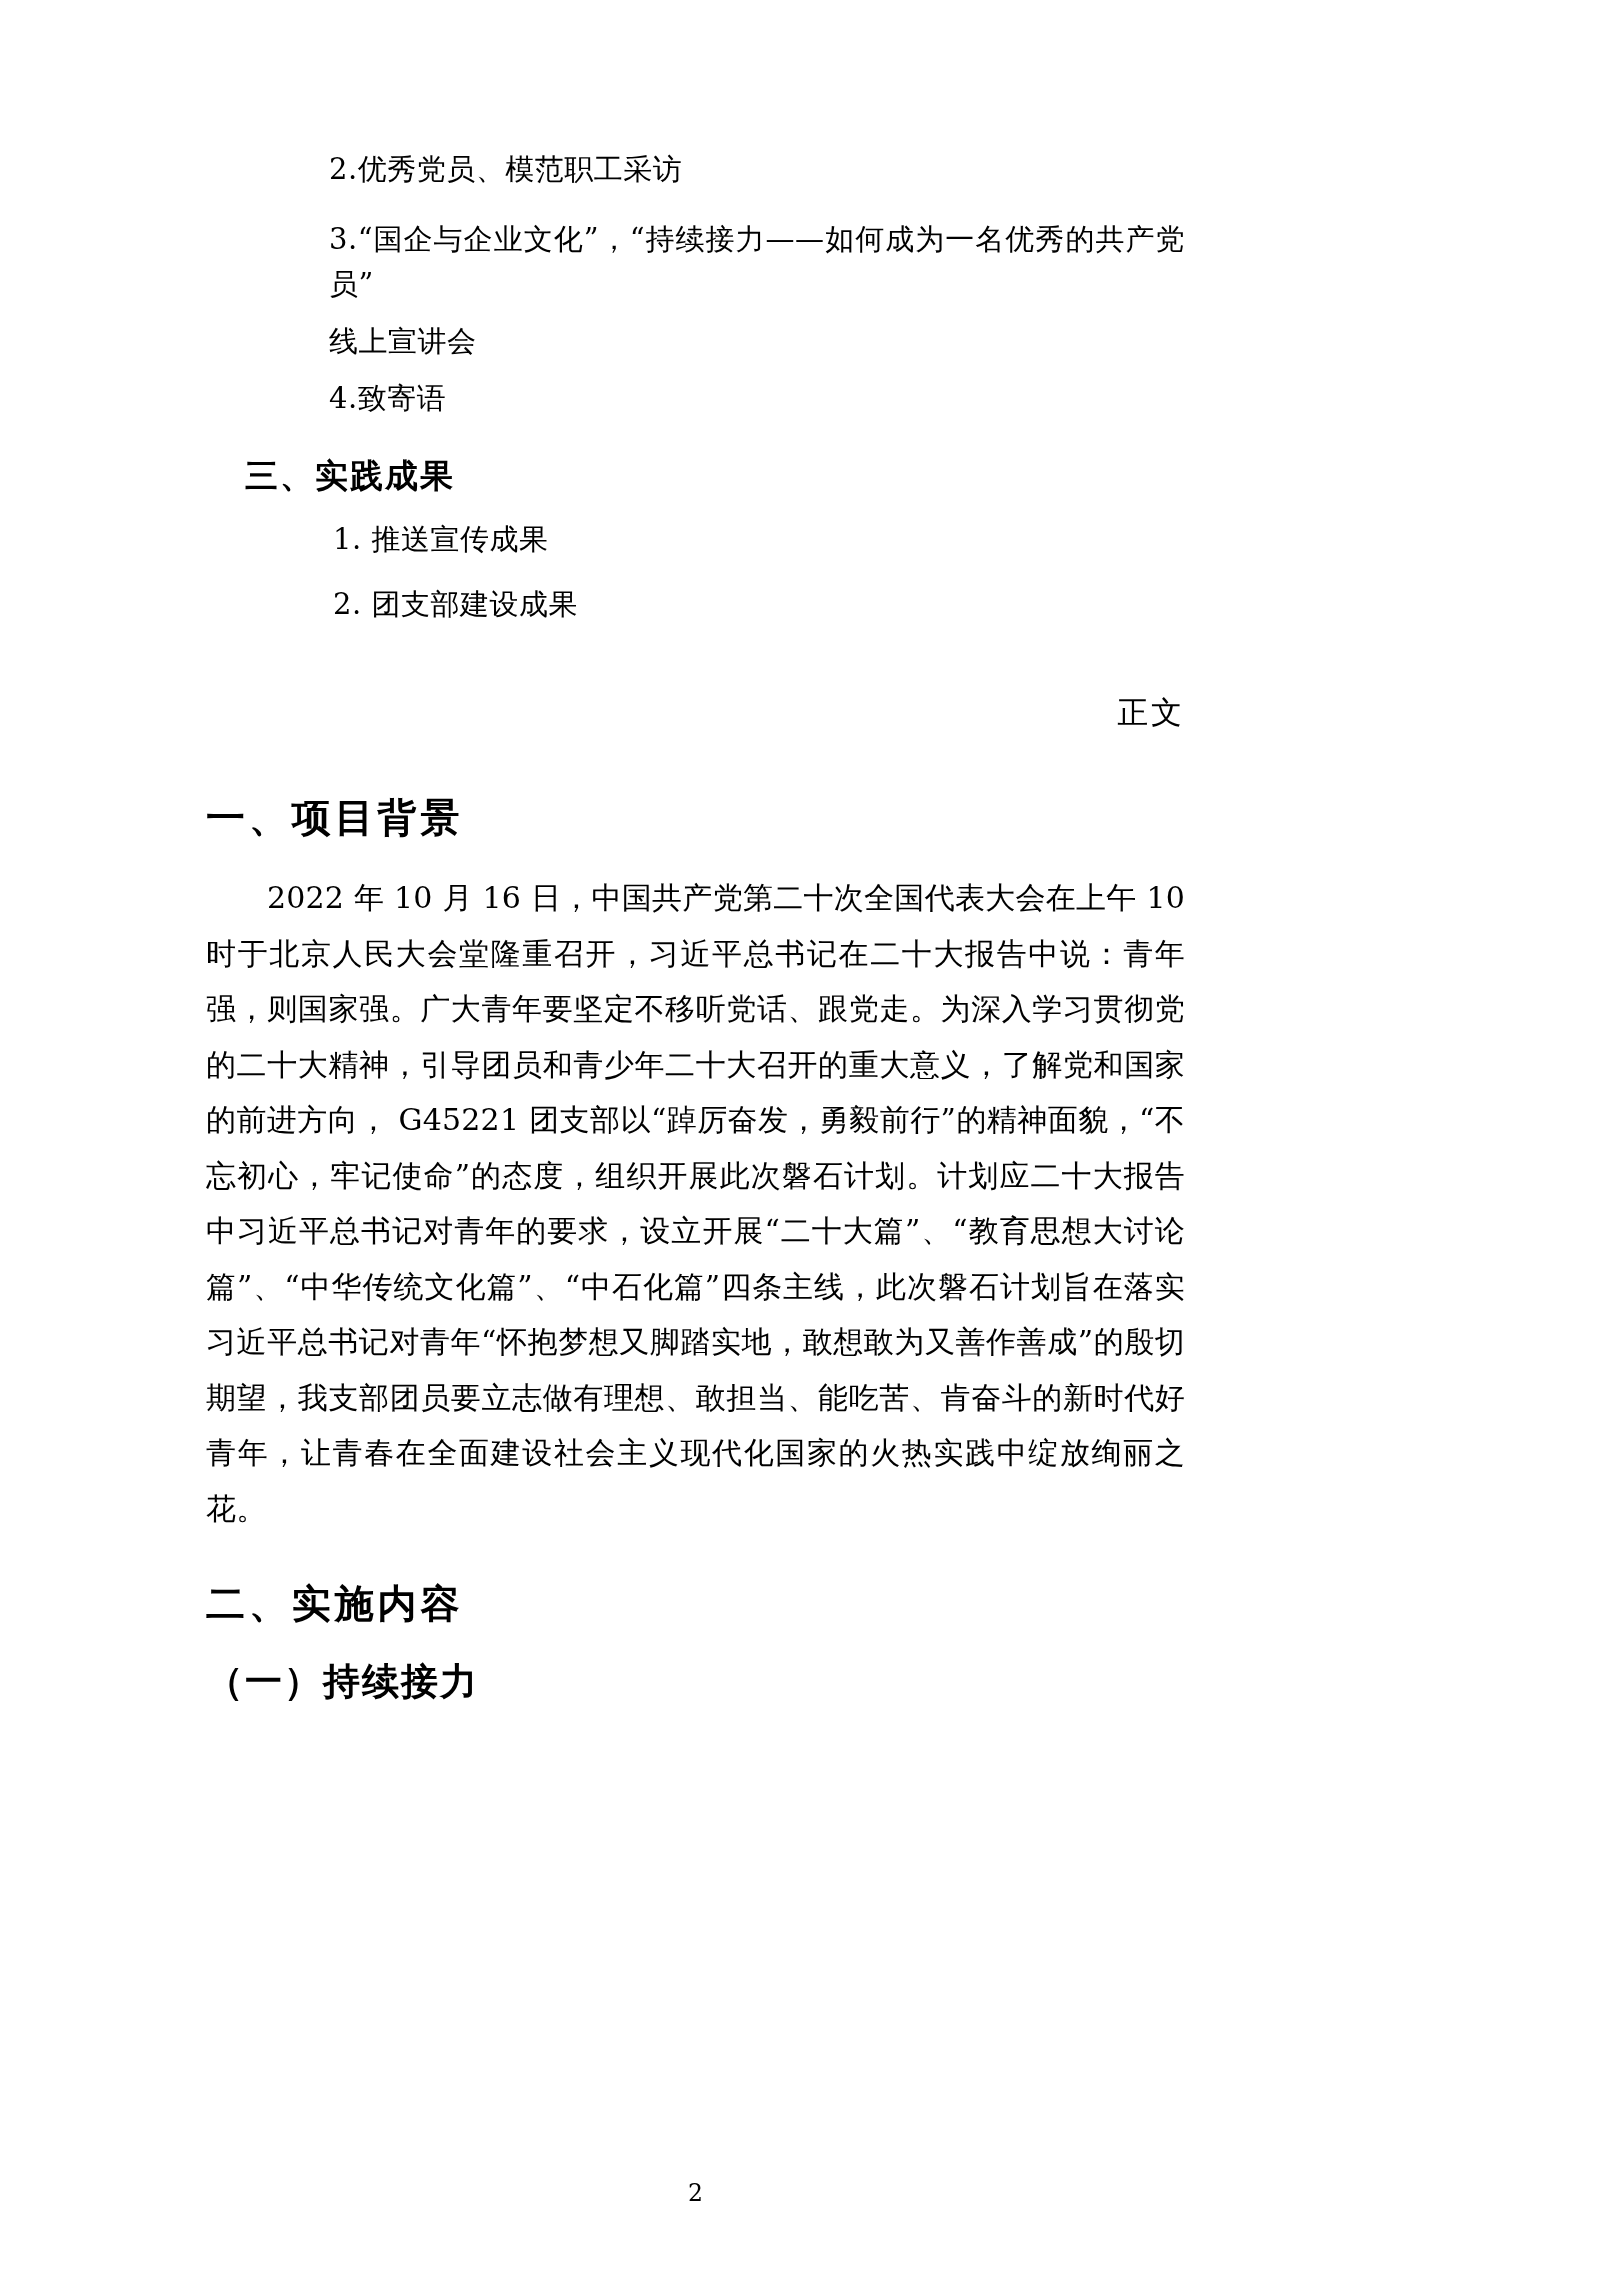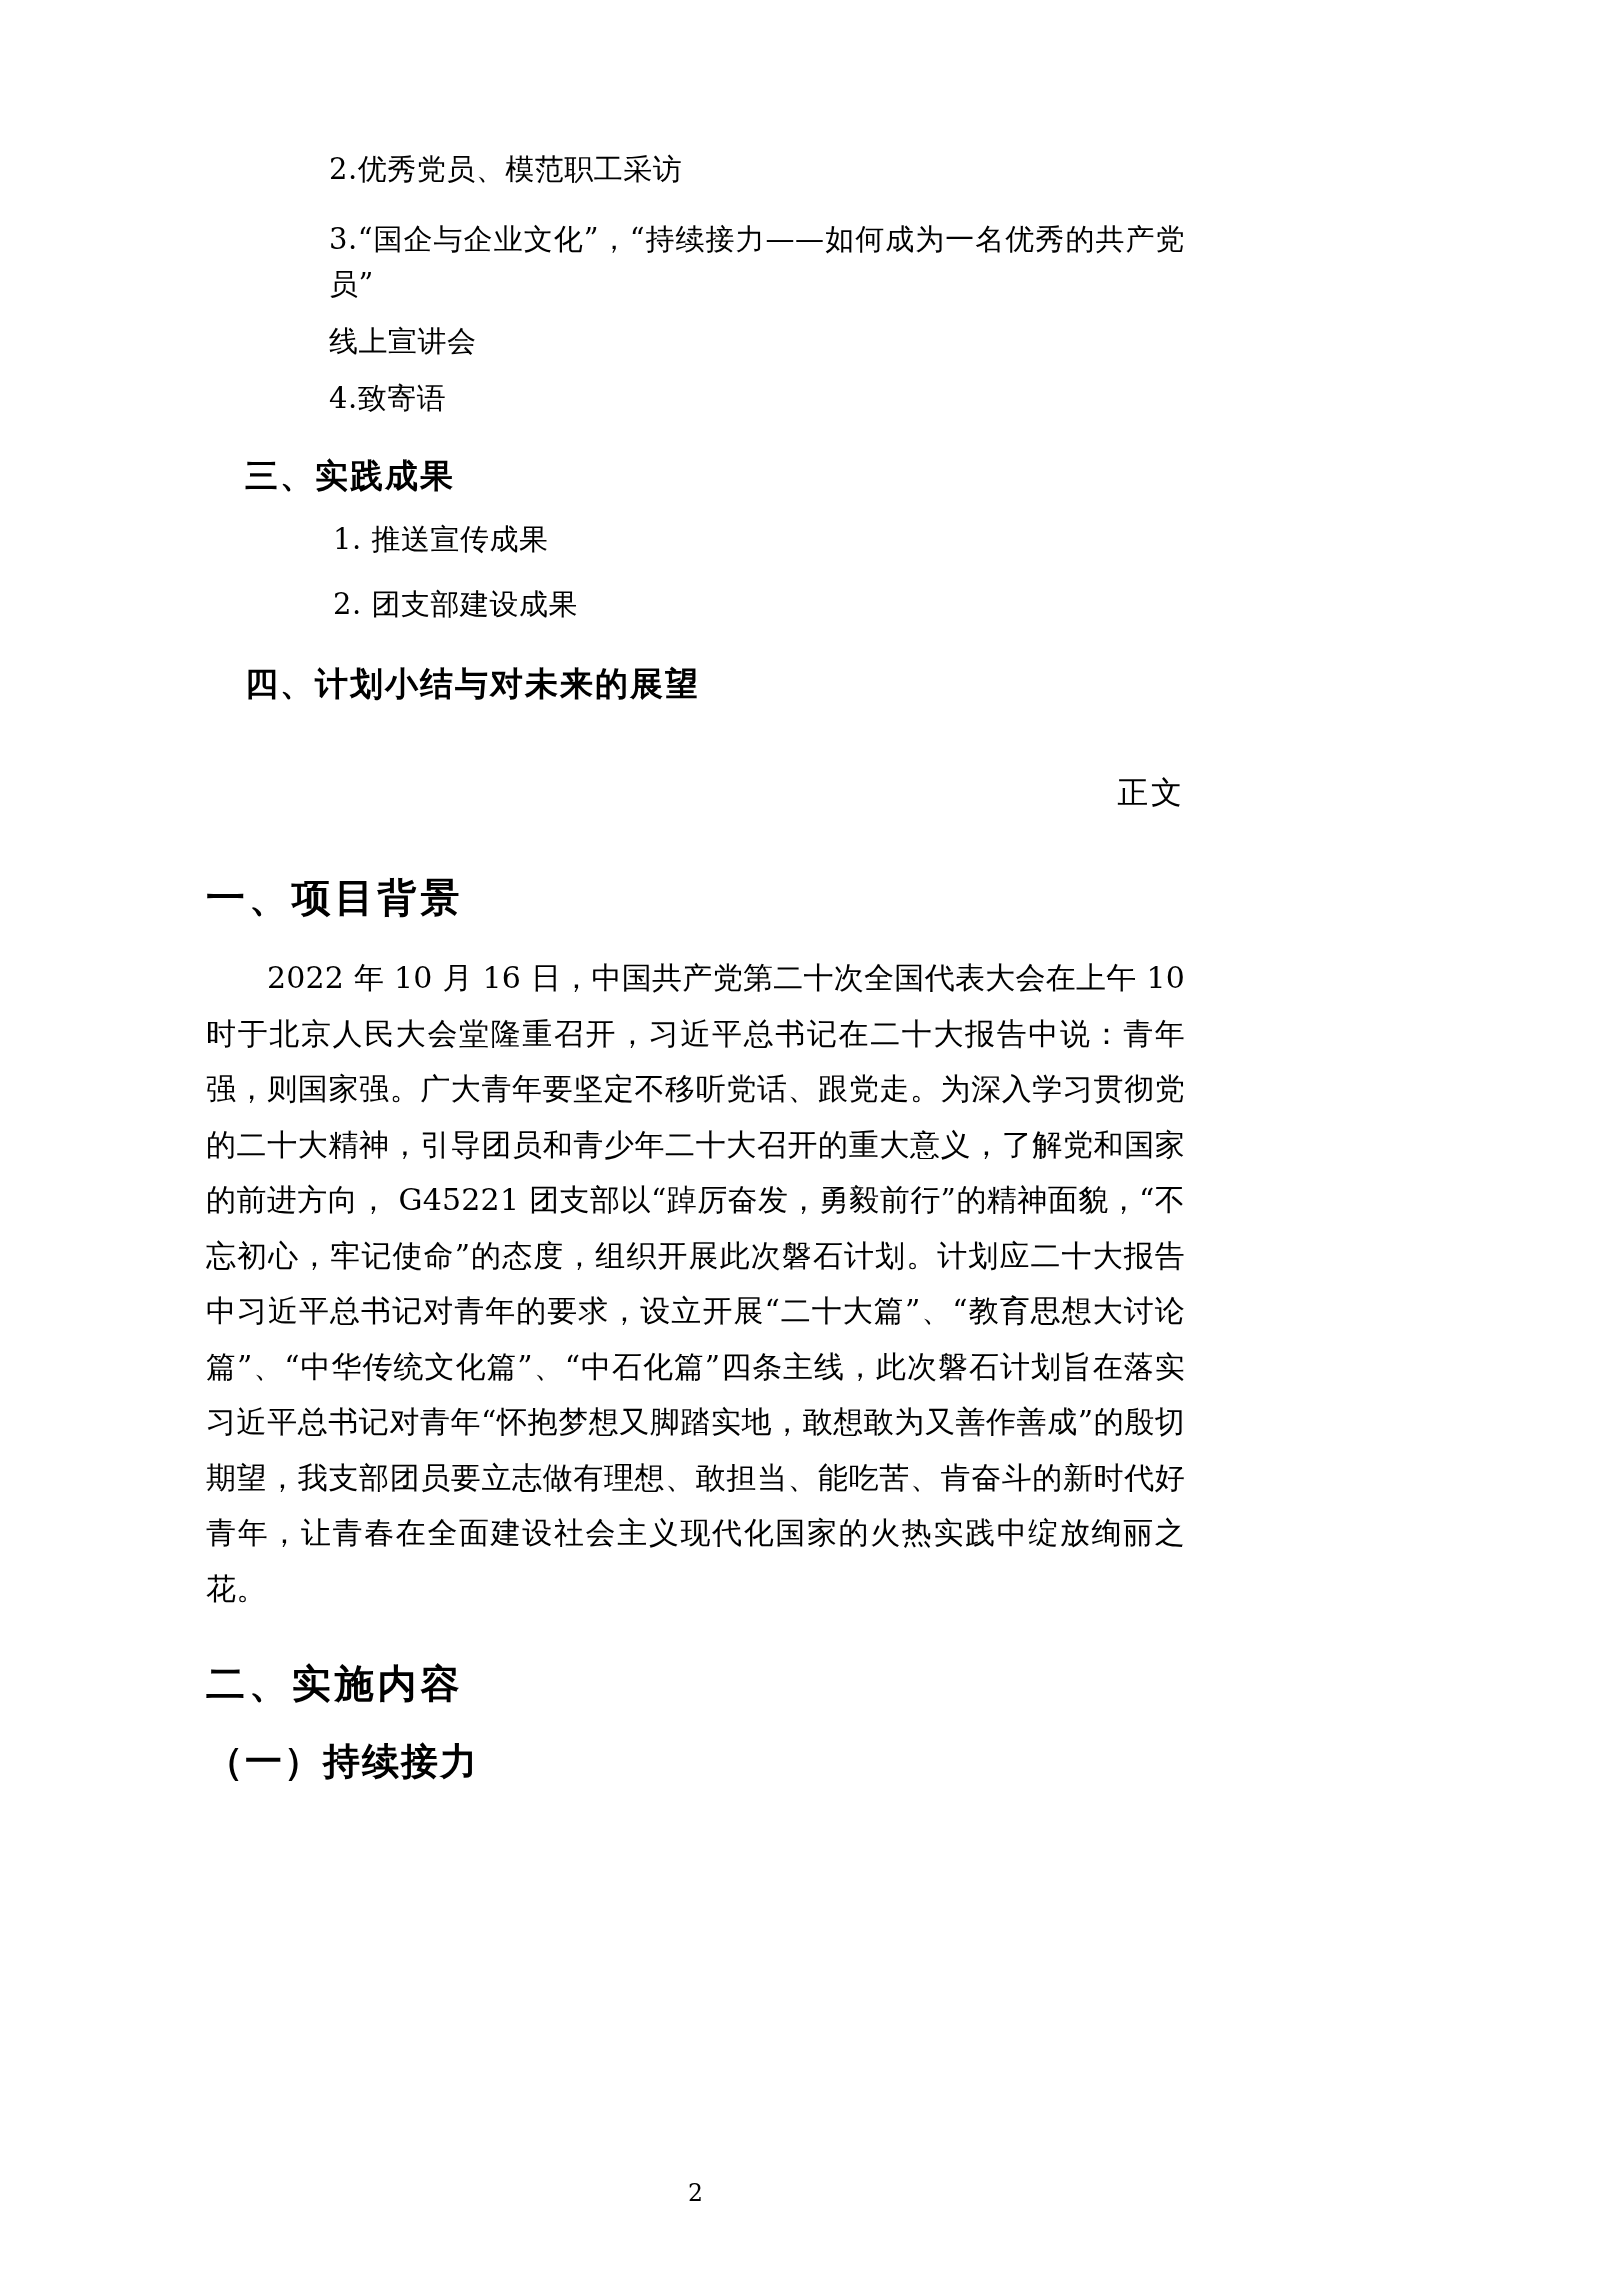--- a/index.html
+++ b/index.html
@@ -117,21 +117,20 @@
   <p class="outline-item tight">3.“国企与企业文化”，“持续接力——如何成为一名优秀的共产党员”</p>
   <p class="outline-item tight">线上宣讲会</p>
 
   <p class="outline-item tight">4.致寄语</p>
 
   <h2 class="heading-1">三、实践成果</h2>
 
   <p class="sub-item">1. 推送宣传成果</p>
   <p class="sub-item">2. 团支部建设成果</p>
 
-  <h2 class="heading-1 last">四、计划小结与对未来的展望</h2>
 
   <p class="centered-title">正文</p>
 
   <h1 class="section-title">一、项目背景</h1>
 
   <p class="body-para">2022 年 10 月 16 日，中国共产党第二十次全国代表大会在上午 10 时于北京人民大会堂隆重召开，习近平总书记在二十大报告中说：青年强，则国家强。广大青年要坚定不移听党话、跟党走。为深入学习贯彻党的二十大精神，引导团员和青少年二十大召开的重大意义，了解党和国家的前进方向， G45221 团支部以“踔厉奋发，勇毅前行”的精神面貌，“不忘初心，牢记使命”的态度，组织开展此次磐石计划。计划应二十大报告中习近平总书记对青年的要求，设立开展“二十大篇”、“教育思想大讨论篇”、“中华传统文化篇”、“中石化篇”四条主线，此次磐石计划旨在落实习近平总书记对青年“怀抱梦想又脚踏实地，敢想敢为又善作善成”的殷切期望，我支部团员要立志做有理想、敢担当、能吃苦、肯奋斗的新时代好青年，让青春在全面建设社会主义现代化国家的火热实践中绽放绚丽之花。</p>
 
   <h1 class="section-title second">二、实施内容</h1>
 
   <h2 class="subsection-title">（一）持续接力</h2>

